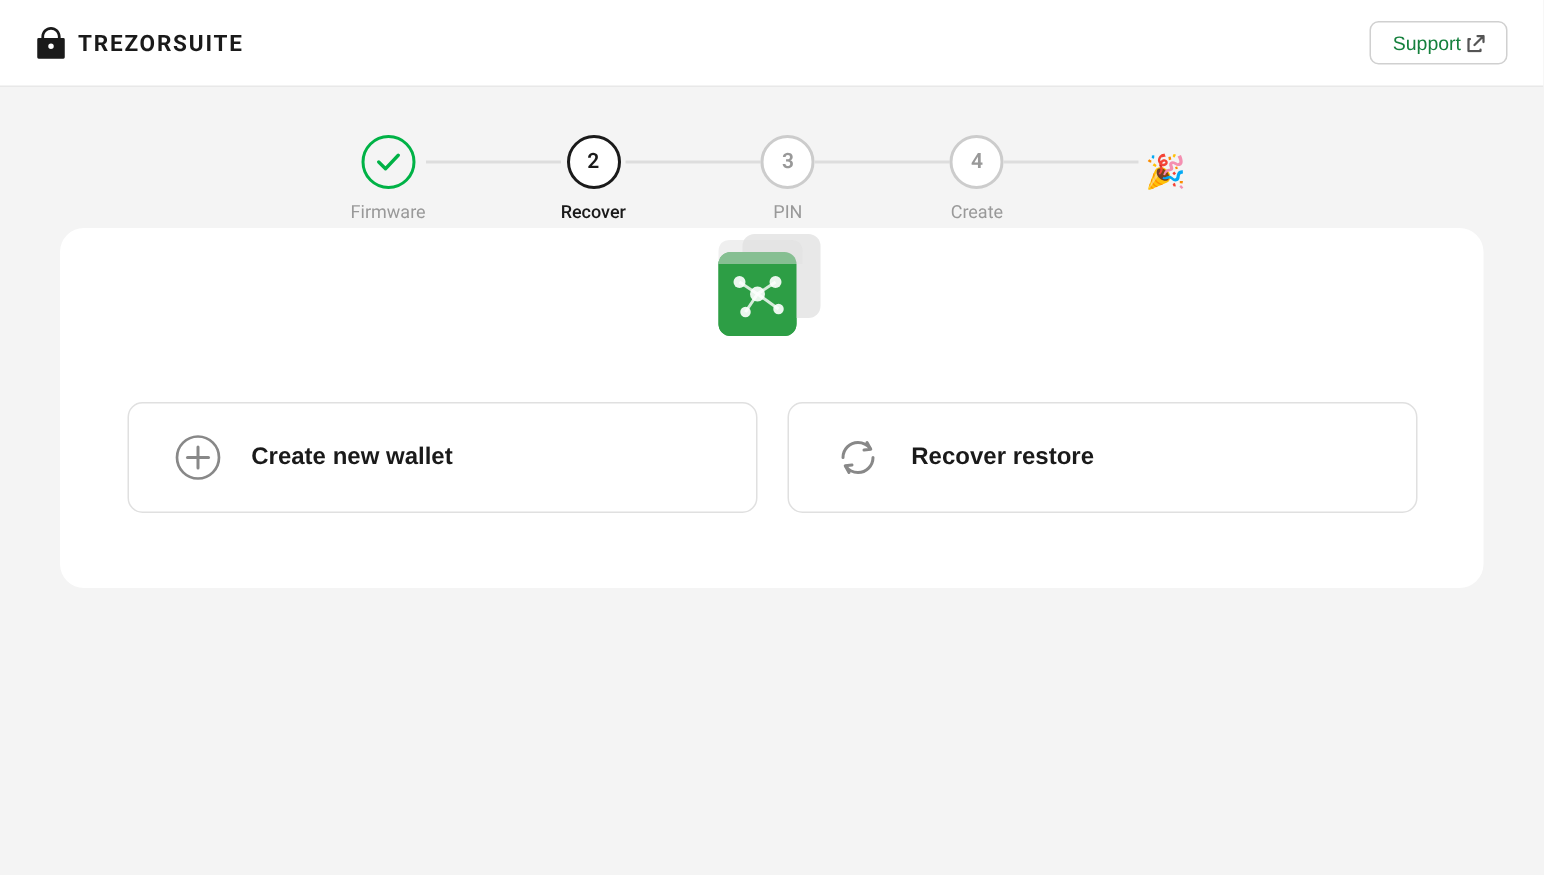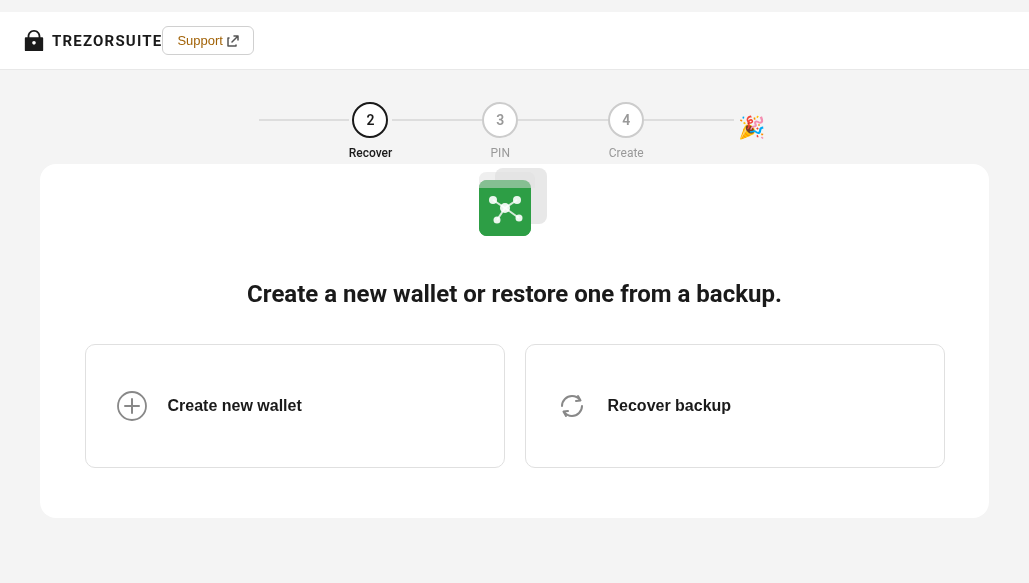--- a/index.html
+++ b/index.html
@@ -14,25 +14,24 @@
       width: 1029px;
       min-height: 583px;
       display: flex;
       flex-direction: column;
     }
 
     
     .header {
       display: flex;
       align-items: center;
-      justify-content: flex-start;
+      justify-content: space-between;
       padding: 14px 24px;
       background: #fff;
       border-bottom: 1px solid #e8e8e8;
-      margin-top: 12px;
     }
 
     .logo-area {
       display: flex;
       align-items: center;
       gap: 8px;
     }
 
     .logo-icon {
       width: 20px;
@@ -50,21 +49,21 @@
     .support-btn {
       display: flex;
       align-items: center;
       gap: 4px;
       padding: 6px 14px;
       border: 1px solid #d0d0d0;
       border-radius: 6px;
       background: #fff;
       font-size: 13px;
       font-weight: 500;
-      color: #a16207;
+      color: #15803d;
       cursor: pointer;
     }
 
     
     .stepper {
       display: flex;
       align-items: center;
       justify-content: center;
       padding: 32px 0 24px 0;
       background: #f4f4f4;
@@ -175,21 +174,21 @@
       width: 100%;
       justify-content: center;
     }
 
     .option-btn {
       flex: 1;
       max-width: 420px;
       display: flex;
       align-items: center;
       gap: 18px;
-      padding: 43px 28px;
+      padding: 18px 28px;
       border: 1.5px solid #e0e0e0;
       border-radius: 10px;
       background: #fff;
       cursor: pointer;
       transition: border-color 0.2s;
     }
 
     .option-icon {
       width: 36px;
       height: 36px;
@@ -219,20 +218,28 @@
   <button class="support-btn">
     <span>Support</span>
     <svg width="12" height="12" viewBox="0 0 12 12" fill="none" xmlns="http://www.w3.org/2000/svg">
       <path d="M7 1h4v4M5 7l6-6M2 3H1v8h8v-1" stroke="#555" stroke-width="1.5" stroke-linecap="round" stroke-linejoin="round"></path>
     </svg>
   </button>
 </header>
 
 <div class="stepper">
 
+  <div class="step">
+    <div class="step-circle completed">
+      <svg width="16" height="12" viewBox="0 0 16 12" fill="none">
+        <path d="M1.5 6L6 10.5L14.5 1.5" stroke="#00b246" stroke-width="2.2" stroke-linecap="round" stroke-linejoin="round"></path>
+      </svg>
+    </div>
+    <span class="step-label">Firmware</span>
+  </div>
 
   <div class="step-connector"></div>
 
   <div class="step">
     <div class="step-circle active">
       <span>2</span>
     </div>
     <span class="step-label active">Recover</span>
   </div>
 
@@ -282,21 +289,20 @@
         <circle cx="44" cy="54" r="3.5" fill="white" opacity="0.9"></circle>
         <line x1="30" y1="44" x2="18" y2="36" stroke="white" stroke-width="2" opacity="0.8"></line>
         <line x1="30" y1="44" x2="42" y2="36" stroke="white" stroke-width="2" opacity="0.8"></line>
         <line x1="30" y1="44" x2="22" y2="56" stroke="white" stroke-width="2" opacity="0.8"></line>
         <line x1="30" y1="44" x2="44" y2="54" stroke="white" stroke-width="2" opacity="0.8"></line>
 
         <path d="M4 16 Q4 8 12 8 L52 8 Q60 8 60 16 L60 24 L4 24 Z" fill="#e0e0e0" opacity="0.5"></path>
       </svg>
     </div>
 
-    <h1 class="card-title">Create a new wallet or restore one from a backup.</h1>
 
     <div class="options-row">
 
       <button class="option-btn">
         <div class="option-icon">
           <svg width="32" height="32" viewBox="0 0 32 32" fill="none">
             <circle cx="16" cy="16" r="14" stroke="#888" stroke-width="1.8"></circle>
             <line x1="16" y1="9" x2="16" y2="23" stroke="#888" stroke-width="2" stroke-linecap="round"></line>
             <line x1="9" y1="16" x2="23" y2="16" stroke="#888" stroke-width="2" stroke-linecap="round"></line>
           </svg>
@@ -306,18 +312,18 @@
 
       <button class="option-btn">
         <div class="option-icon">
           <svg width="32" height="32" viewBox="0 0 32 32" fill="none">
             <path d="M6 16C6 10.477 10.477 6 16 6c3.314 0 6.26 1.594 8.143 4.07" stroke="#888" stroke-width="2" stroke-linecap="round"></path>
             <path d="M22 6l2.5 4.5-4.5.5" stroke="#888" stroke-width="2" stroke-linecap="round" stroke-linejoin="round"></path>
             <path d="M26 16C26 21.523 21.523 26 16 26c-3.314 0-6.26-1.594-8.143-4.07" stroke="#888" stroke-width="2" stroke-linecap="round"></path>
             <path d="M10 26l-2.5-4.5 4.5-.5" stroke="#888" stroke-width="2" stroke-linecap="round" stroke-linejoin="round"></path>
           </svg>
         </div>
-        <span class="option-label">Recover backup</span>
+        <span class="option-label">Recover restore</span>
       </button>
 
     </div>
   </div>
 </div>
 
 </body></html>

